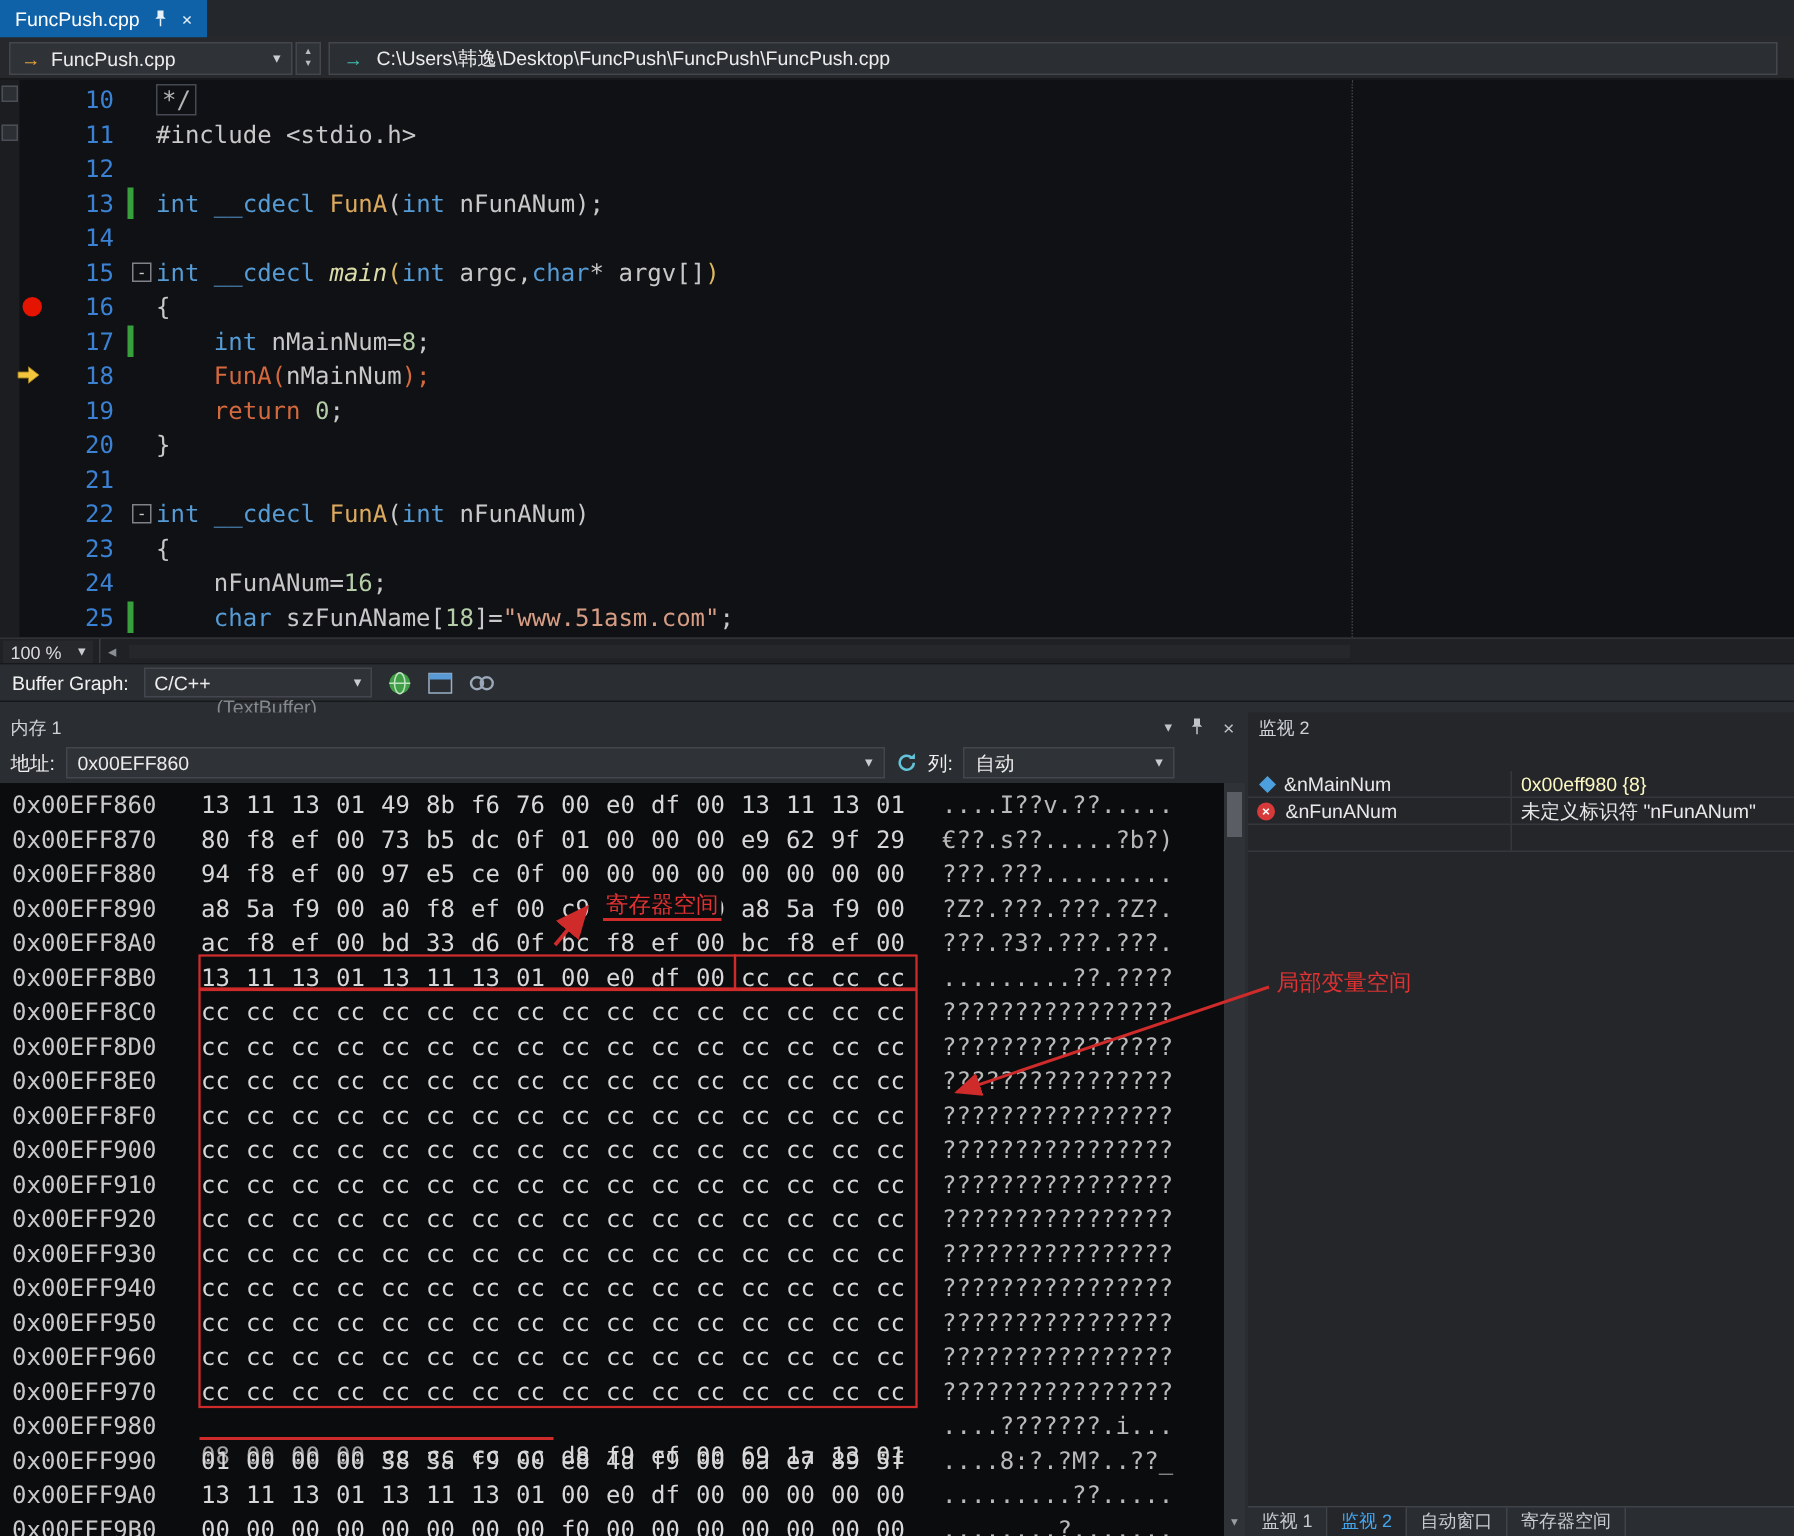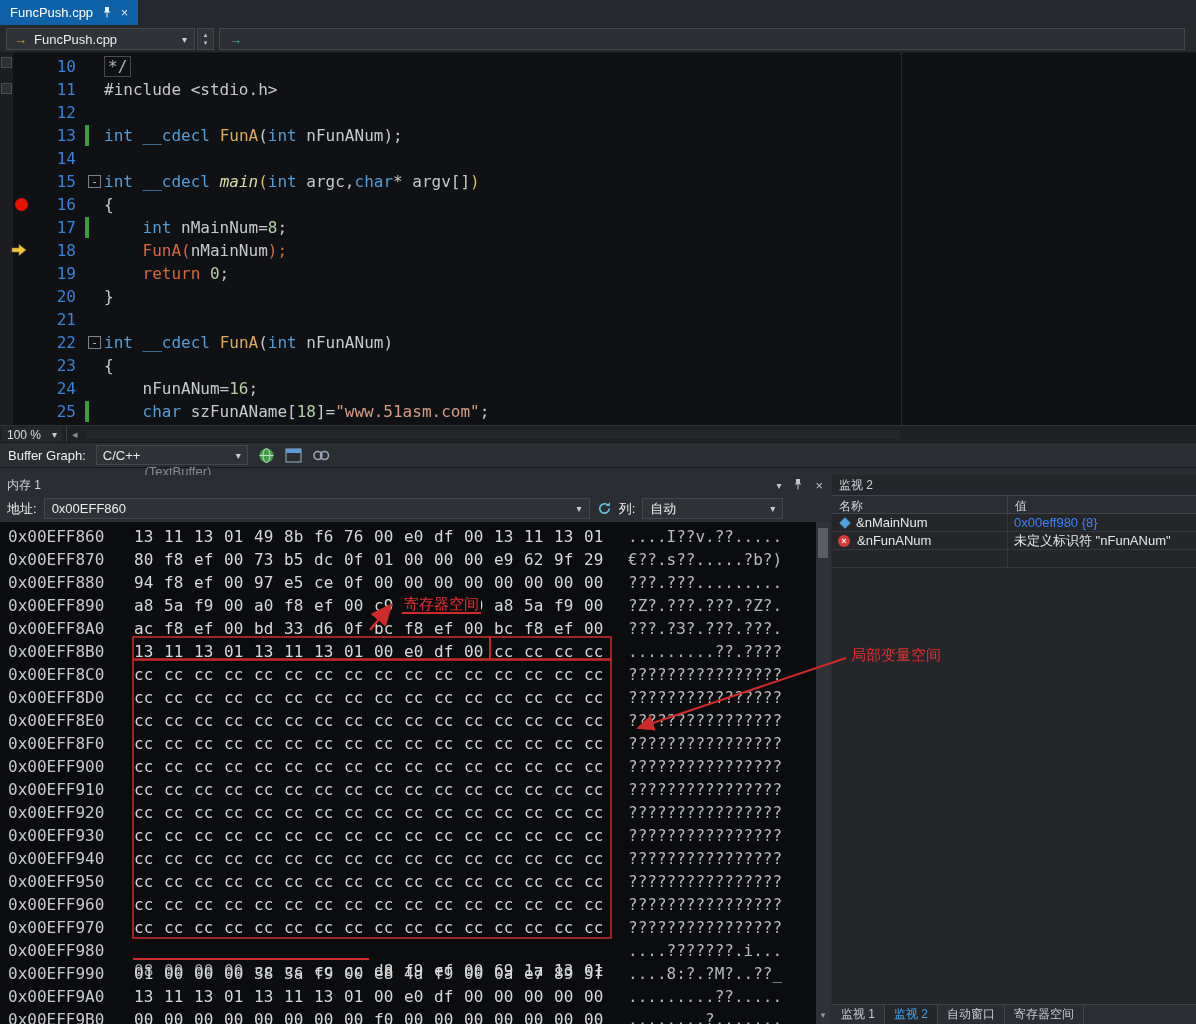--- a/index.html
+++ b/index.html
@@ -78,21 +78,21 @@
   
   #watch-panel { position:absolute; left:832px; top:475px; width:364px; height:529px; background:#24262a; }
   #watch-header { position:absolute; top:20px; left:0; right:0; height:19px; background:#2a2d31; display:flex;
     border-top:1px solid #3f434a; border-bottom:1px solid #3f434a; font-size:12px; color:#d0d3d8; }
   .wh-name { width:176px; padding:2px 7px; border-right:1px solid #3f434a; }
   .wh-val { flex:1; padding:2px 7px; }
   #watch-rows { position:absolute; top:39px; left:0; right:0; }
   .watch-row { display:flex; height:18px; border-bottom:1px solid #34373c; font-size:13px; color:#e8e8e8; }
   .w-name { width:176px; display:flex; align-items:center; gap:7px; padding-left:6px; border-right:1px solid #34373c; }
   .w-val { flex:1; display:flex; align-items:center; padding-left:6px; overflow:hidden; white-space:nowrap; }
-  .val-changed { color:#3b82f6; }
+  .val-changed { color:#fef9c3; }
   .w-icon { flex:0 0 auto; }
   .icon-pointer-icon { width:8px; height:8px; background:#4ba0dd; transform:rotate(45deg); margin-left:3px; }
   .icon-error-icon { width:12px; height:12px; border-radius:50%; background:#d83a3a; color:#fff; font-size:9px;
     line-height:12px; text-align:center; font-weight:bold; }
   .watch-empty-row { position:absolute; top:75px; left:0; right:0; height:18px; border-bottom:1px solid #34373c; display:flex; }
   .watch-empty-row .cell1 { width:176px; border-right:1px solid #34373c; }
   
   #bottom-tabs { position:absolute; left:832px; top:1004px; width:364px; height:20px; background:#2a2d31;
     border-top:1px solid #3f434a; display:flex; font-size:12px; }
   .btab { padding:0 9px; line-height:19px; color:#c8cbd0; border-right:1px solid #3f434a; cursor:default; }
@@ -127,20 +127,21 @@
       <span class="nav-arrow-o">→</span>
       <span>FuncPush.cpp</span>
       <span class="chev">▾</span>
     </div>
     <div id="nav-stepper">
       <span>▴</span>
       <span>▾</span>
     </div>
     <div class="combo" id="path-combo">
       <span class="nav-arrow-t">→</span>
+      <span>C:\Users\韩逸\Desktop\FuncPush\FuncPush\FuncPush.cpp</span>
     </div>
   </div>
 
   <div id="editor">
     <div class="indicator-strip">
       <div class="margin-deco" style="top:4px"></div>
       <div class="margin-deco" style="top:30px"></div>
     </div>
     <div id="editor-glyphs">
         <div class="bp-circle" style="top: 145px;"></div>
@@ -356,24 +357,20 @@
     <div id="mem-scroll">
       <div class="thumb"></div>
       <div class="sdown">▾</div>
     </div>
   </div>
 
   <div id="watch-panel">
     <div class="panel-title">
       <span>监视 2</span>
     </div>
-    <div id="watch-header">
-      <span class="wh-name">名称</span>
-      <span class="wh-val">值</span>
-    </div>
     <div id="watch-rows">
         <div class="watch-row">
           <span class="w-name">
             <span class="w-icon icon-pointer-icon"></span>
             <span>&amp;nMainNum</span>
           </span>
           <span class="w-val">
             <span class="val-changed">0x00eff980 {8}</span>
           </span>
         </div>

